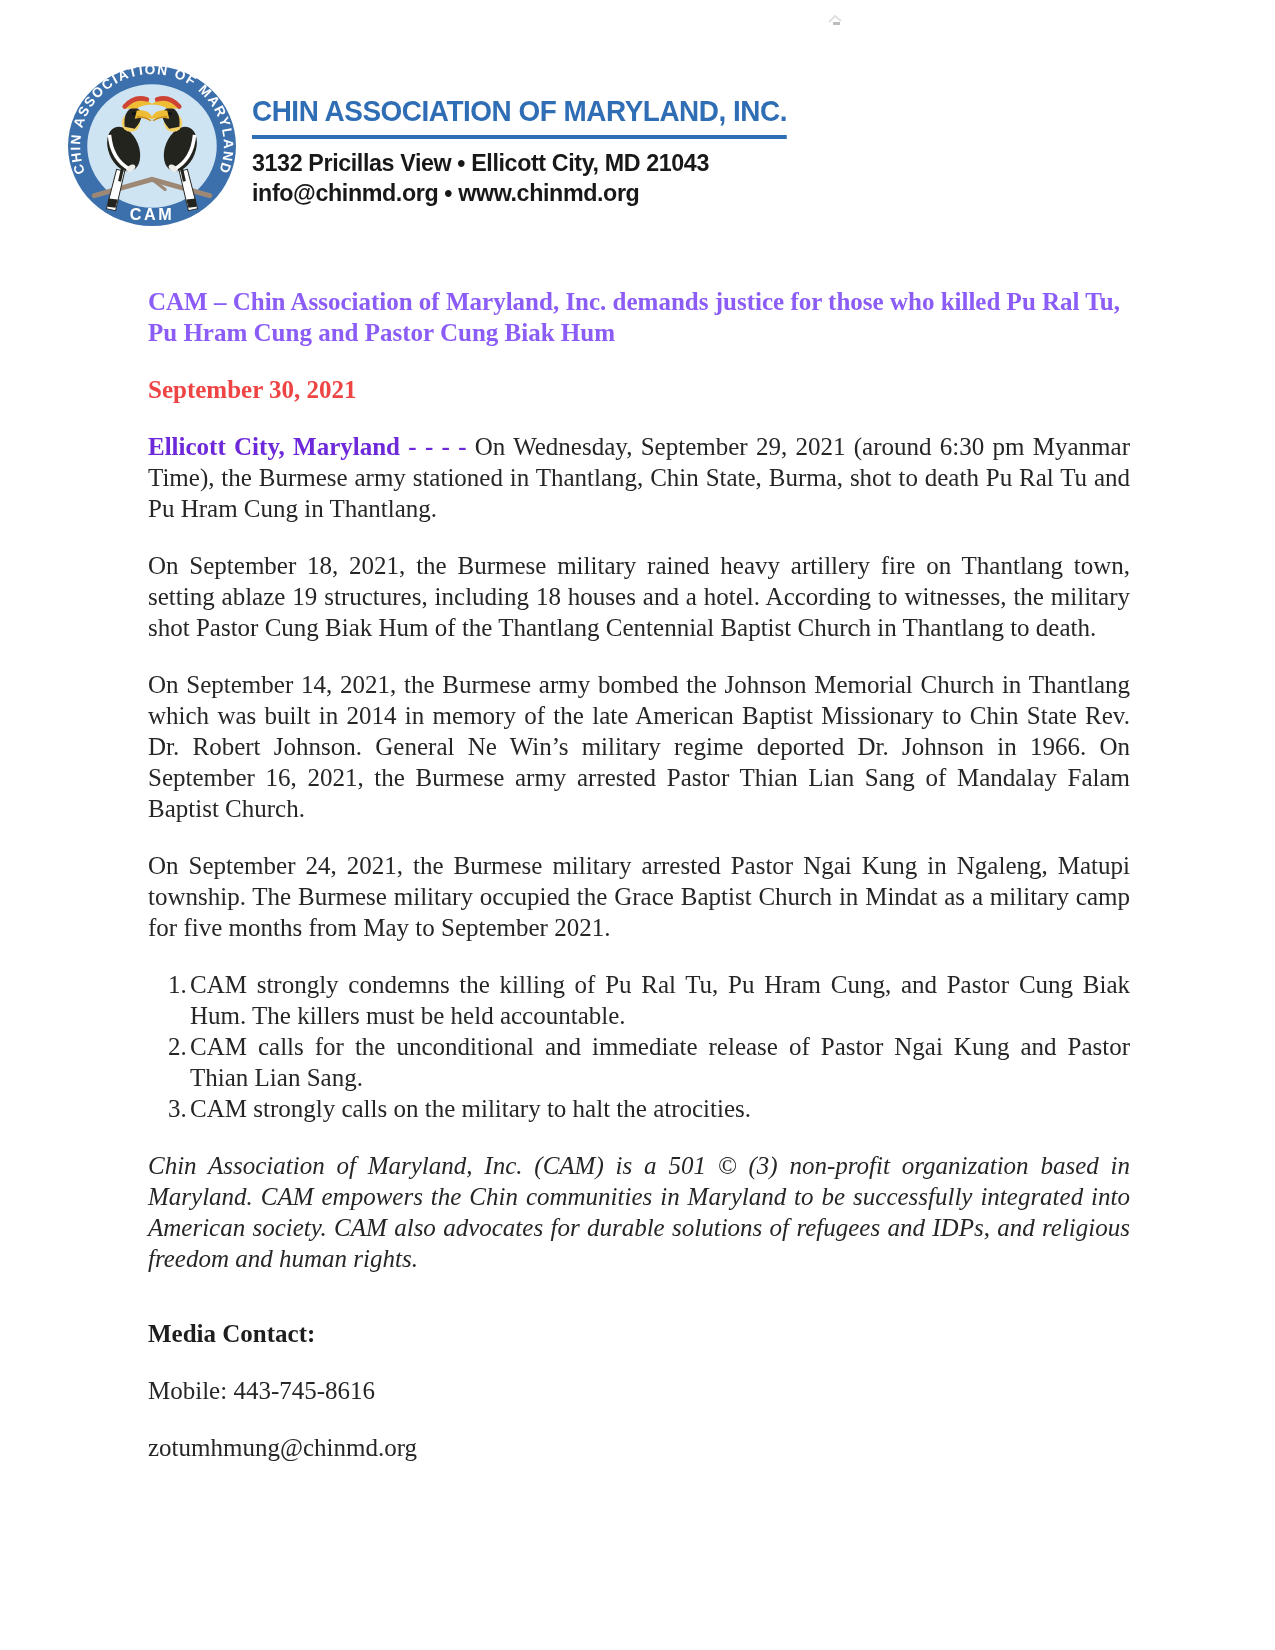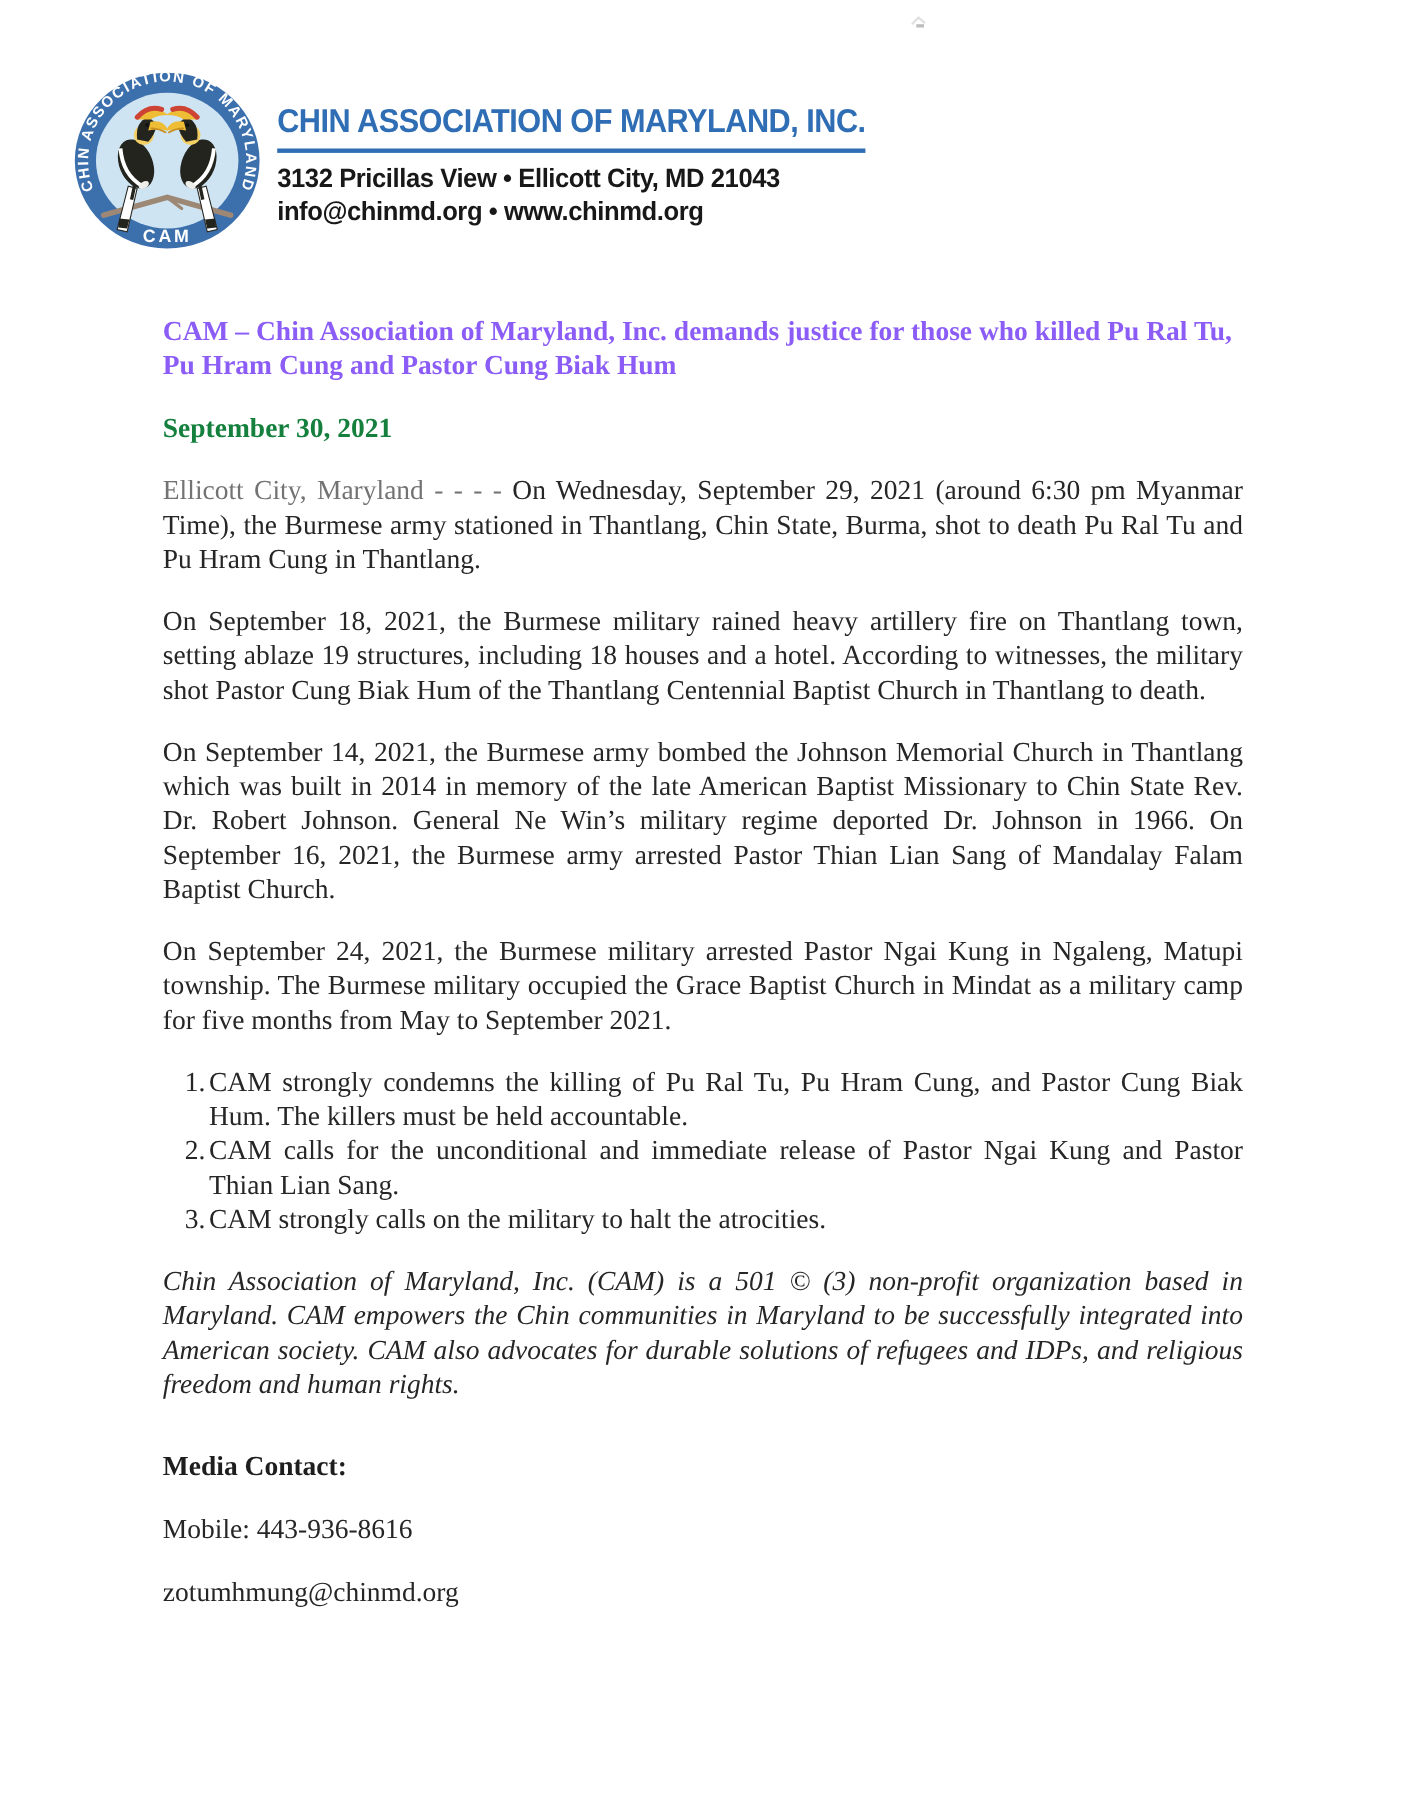--- a/index.html
+++ b/index.html
@@ -19,22 +19,22 @@
   .addr-line {
     font-size:24px; font-weight:bold; color:#181818; line-height:30px;
     letter-spacing:-0.4px; transform:scaleX(0.97); transform-origin:left center;
     white-space:nowrap;
   }
   
   .content { position:absolute; left:148px; top:286px; width:982px; font-size:25px; line-height:31px; }
   .content p { margin:0 0 26px 0; }
   .j { text-align:justify; }
   .title-para { font-weight:bold; color:#8b5cf6; }
-  .date-line { font-weight:bold; color:#15803d; }
-  .lead-bold { font-weight:normal; color:#737373; }
+  .date-line { font-weight:bold; color:#ef4444; }
+  .lead-bold { font-weight:bold; color:#6d28d9; }
   .stmt { margin:0 0 26px 0; }
   .stmt-item { display:flex; }
   .stmt-num { flex:0 0 22px; margin-left:20px; }
   .stmt-text { flex:1; text-align:justify; }
   .about { font-style:italic; }
   .media { margin-top:44px; }
   .media-heading { font-weight:bold; color:#1e1e1e; margin:0; }
   .media-line { margin:0; }
   
   .artifact { position:absolute; left:826px; top:13px; opacity:0.75; }
@@ -120,18 +120,18 @@
       <div class="stmt-item">
         <span class="stmt-num">3.</span>
         <span class="stmt-text">CAM strongly calls on the military to halt the atrocities.</span>
       </div>
     </div>
 
     <p class="about j">Chin Association of Maryland, Inc. (CAM) is a 501 © (3) non-profit organization based in Maryland. CAM empowers the Chin communities in Maryland to be successfully integrated into American society. CAM also advocates for durable solutions of refugees and IDPs, and religious freedom and human rights.</p>
 
     <div class="media">
       <p class="media-heading">Media Contact:</p>
-      <p class="media-line">Mobile: 443-936-8616</p>
+      <p class="media-line">Mobile: 443-745-8616</p>
       <p class="media-line">zotumhmung@chinmd.org</p>
     </div>
 
   </div>
 </div>
 
 </body></html>

